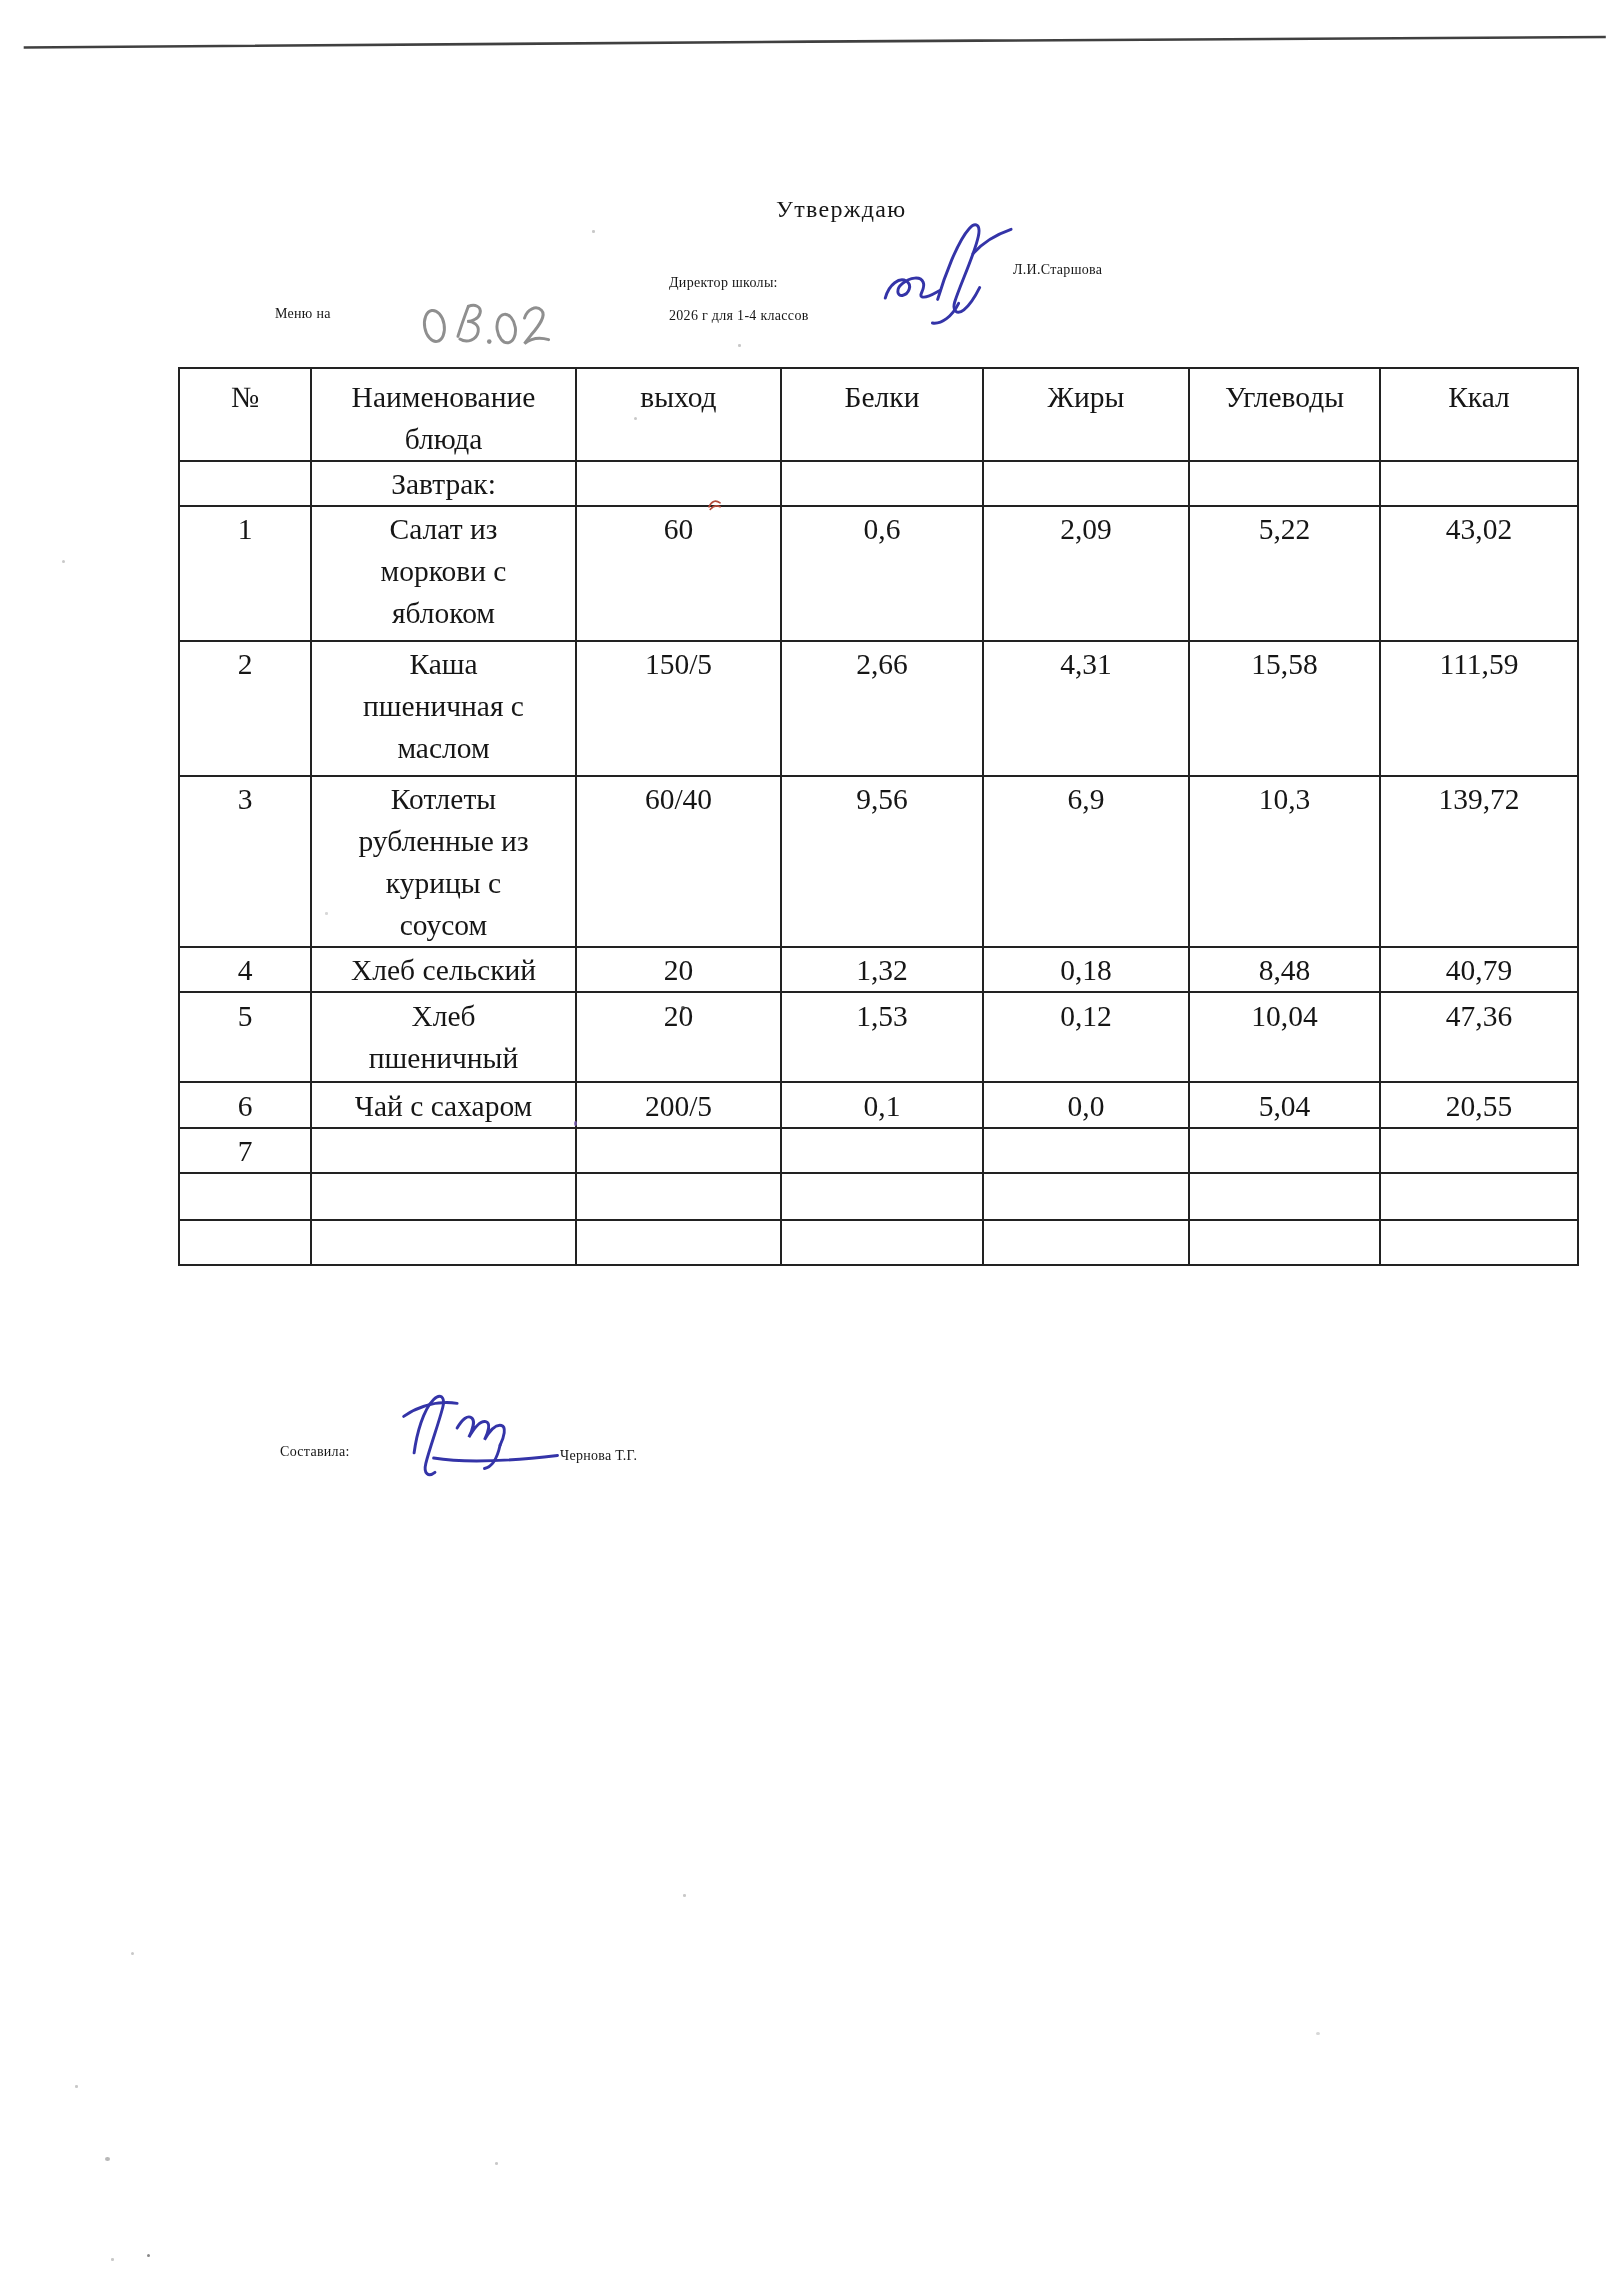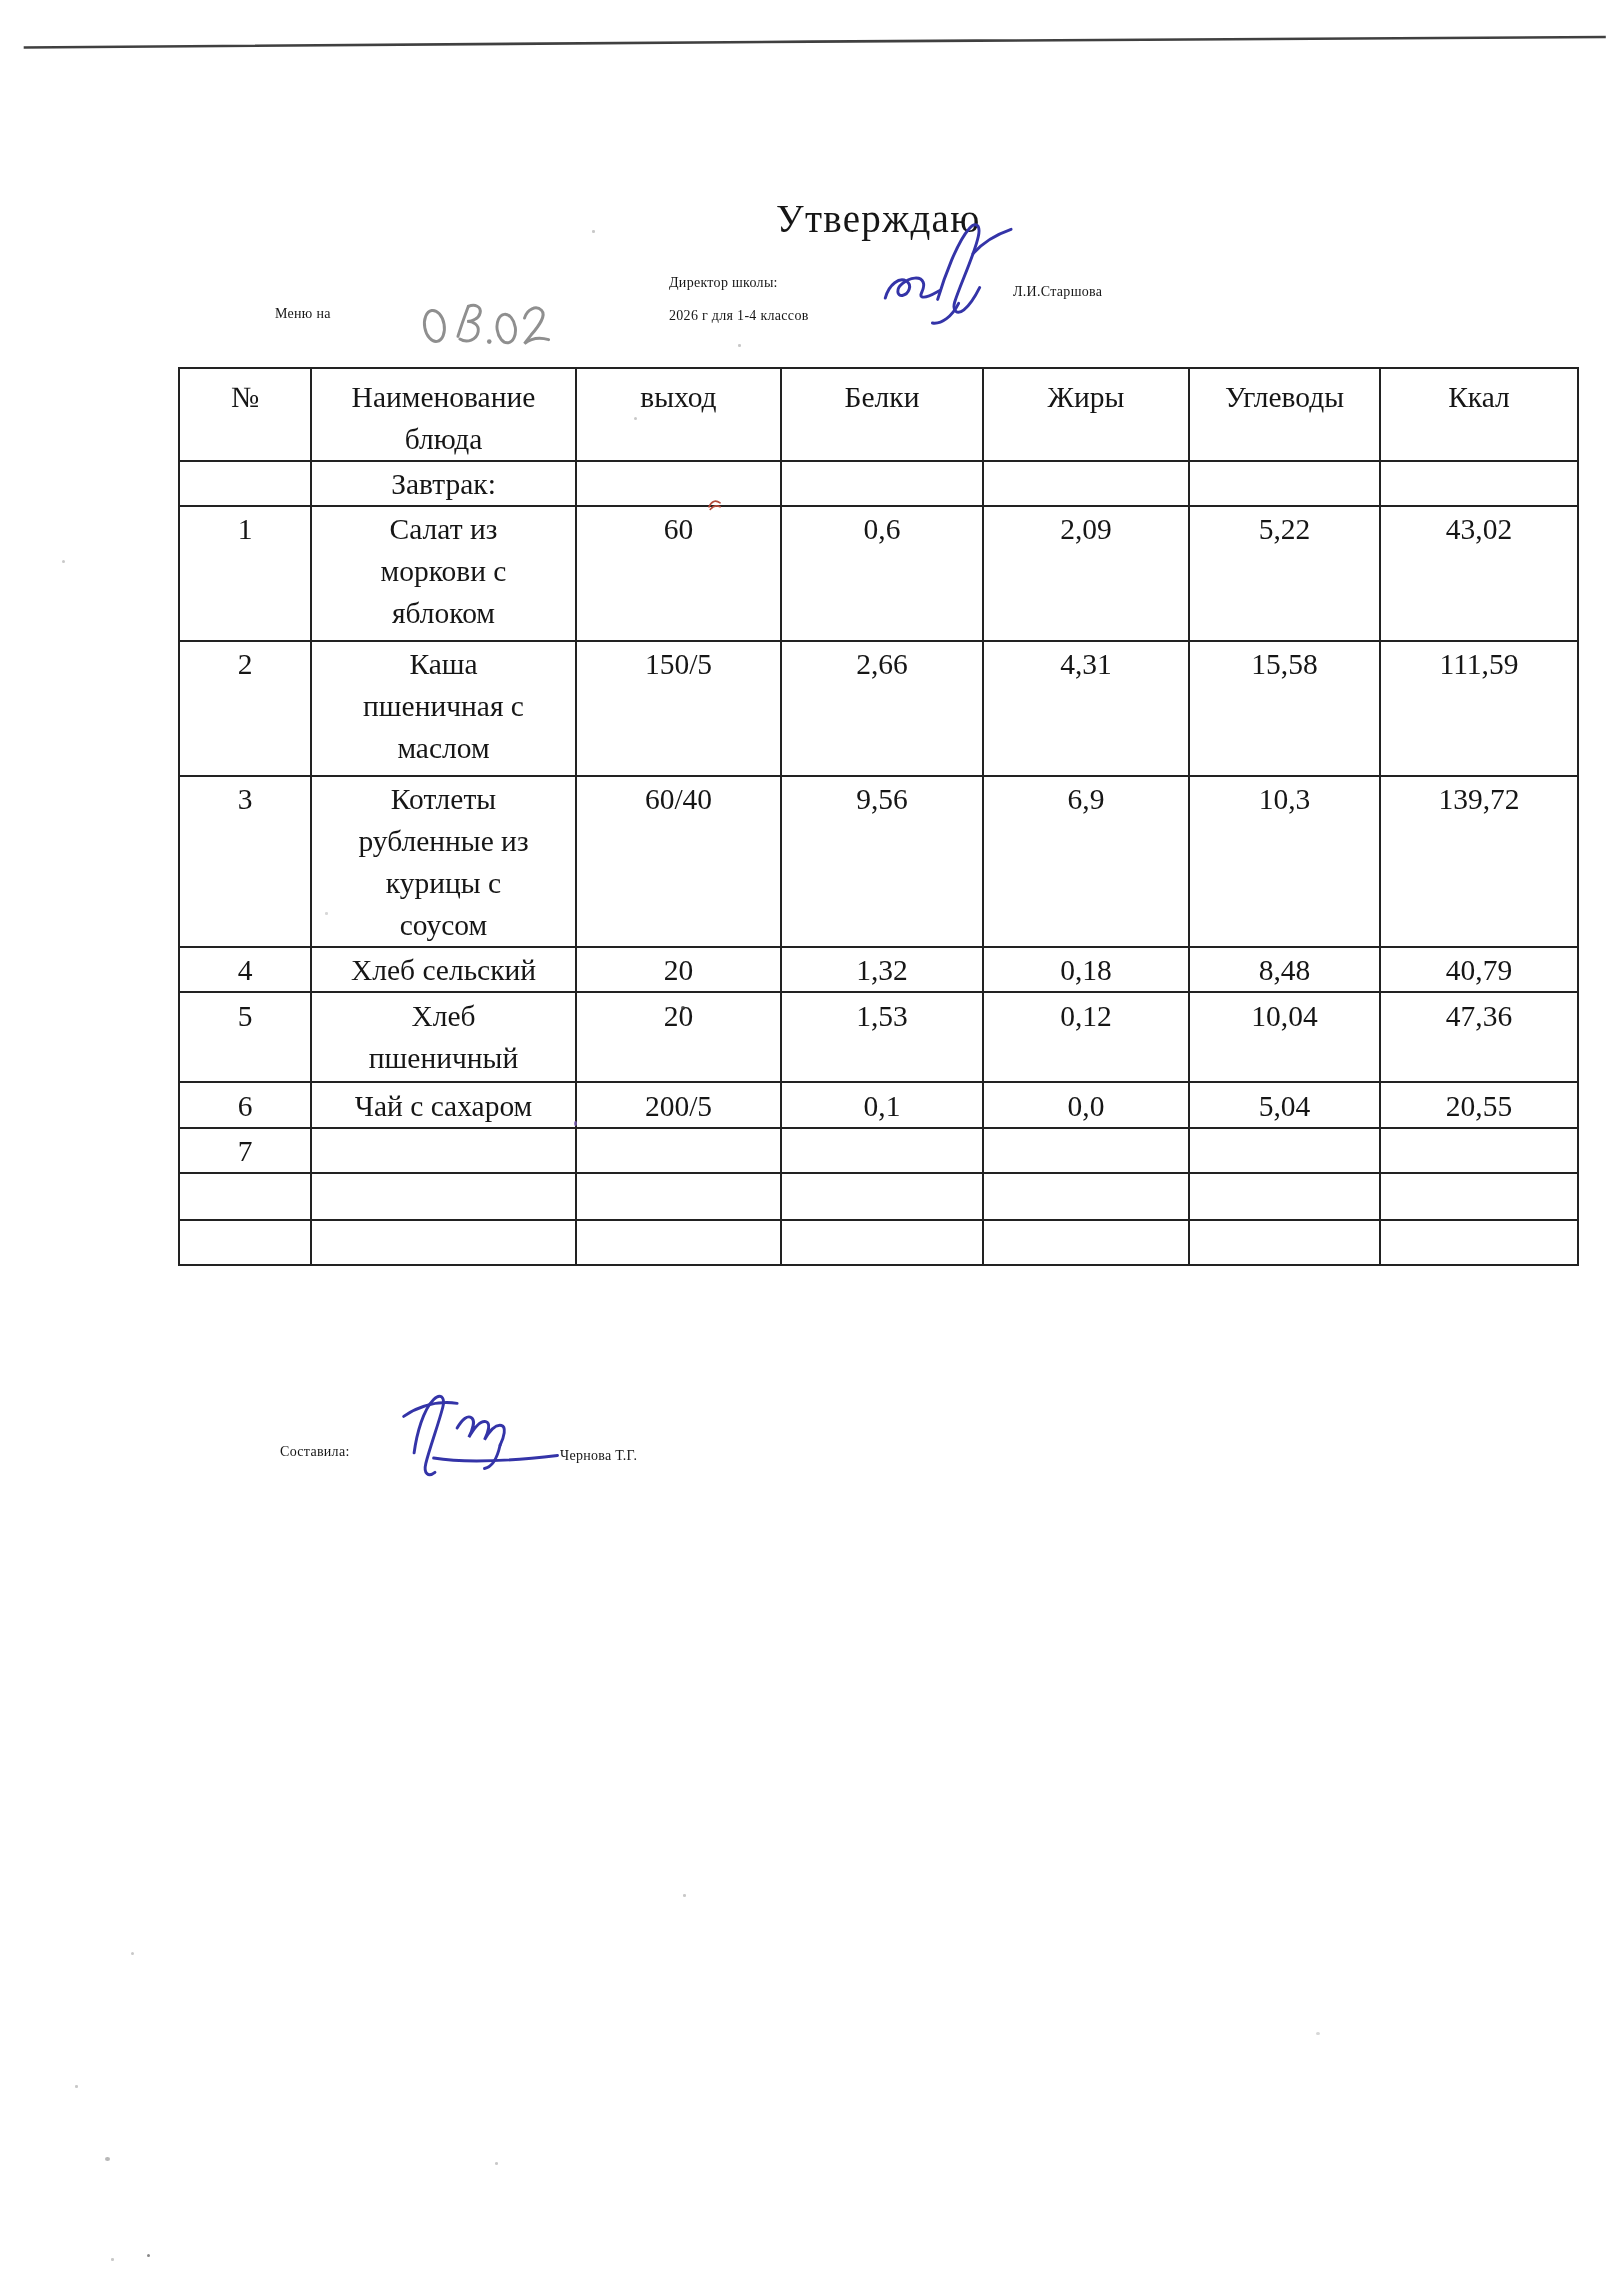--- a/index.html
+++ b/index.html
@@ -5,21 +5,21 @@
   html,body { margin:0; padding:0; background:#e8e8e8; }
   .page {
     position:relative;
     width:1623px; height:2295px;
     background:#ffffff;
     font-family:"Liberation Serif", serif;
     color:#161616;
     overflow:hidden;
   }
   .abs { position:absolute; }
-  .t-approve   { font-size:39px; letter-spacing:1.3px; }
+  .t-approve   { font-size:24px; letter-spacing:1.3px; }
   .t-small     { font-size:14px; letter-spacing:0.3px; }
   .menu-table {
     position:absolute; left:178px; top:367px;
     width:1399px;
     border-collapse:collapse; table-layout:fixed;
     border:2.6px solid #1f1f1f;
   }
   .menu-table td, .menu-table th {
     border:2px solid #222;
     border-top-width:2.6px; border-bottom-width:2.6px;
@@ -39,21 +39,21 @@
 
 <div class="page">
 
   <svg class="abs" style="left:0;top:0;" width="1623" height="65" viewBox="0 0 2480 100">
     <path d="M28,73 L1240,64 L2462,57" stroke="#2b2b2b" stroke-width="4" fill="none" opacity="0.9"></path>
   </svg>
 
   <div class="abs t-approve" style="left:776px;top:196px;">Утверждаю</div>
 
   <div class="abs t-small" style="left:669px;top:275px;">Директор школы:</div>
-  <div class="abs t-small" style="left:1013px;top:284px;">Л.И.Старшова</div>
+  <div class="abs t-small" style="left:1013px;top:262px;">Л.И.Старшова</div>
 
   <svg class="abs" style="left:880px;top:218px;" width="154" height="115" viewBox="0 0 235 175">
     <g stroke="#3434a8" stroke-width="4.5" fill="none" stroke-linecap="round">
       <path d="M8,122 C14,100 30,90 40,96 C50,102 44,116 34,118 C26,119 24,108 34,100 C46,90 62,88 66,98 C70,108 58,118 64,120 C72,123 84,114 92,110"></path>
       <path d="M88,124 C98,90 118,36 136,16 C146,5 154,10 150,28 C144,56 122,102 114,128 C110,142 118,148 128,140 C138,132 146,118 152,106"></path>
       <path d="M142,54 C156,38 174,26 200,17"></path>
       <path d="M120,130 C110,150 94,162 80,160"></path>
     </g>
   </svg>
 

